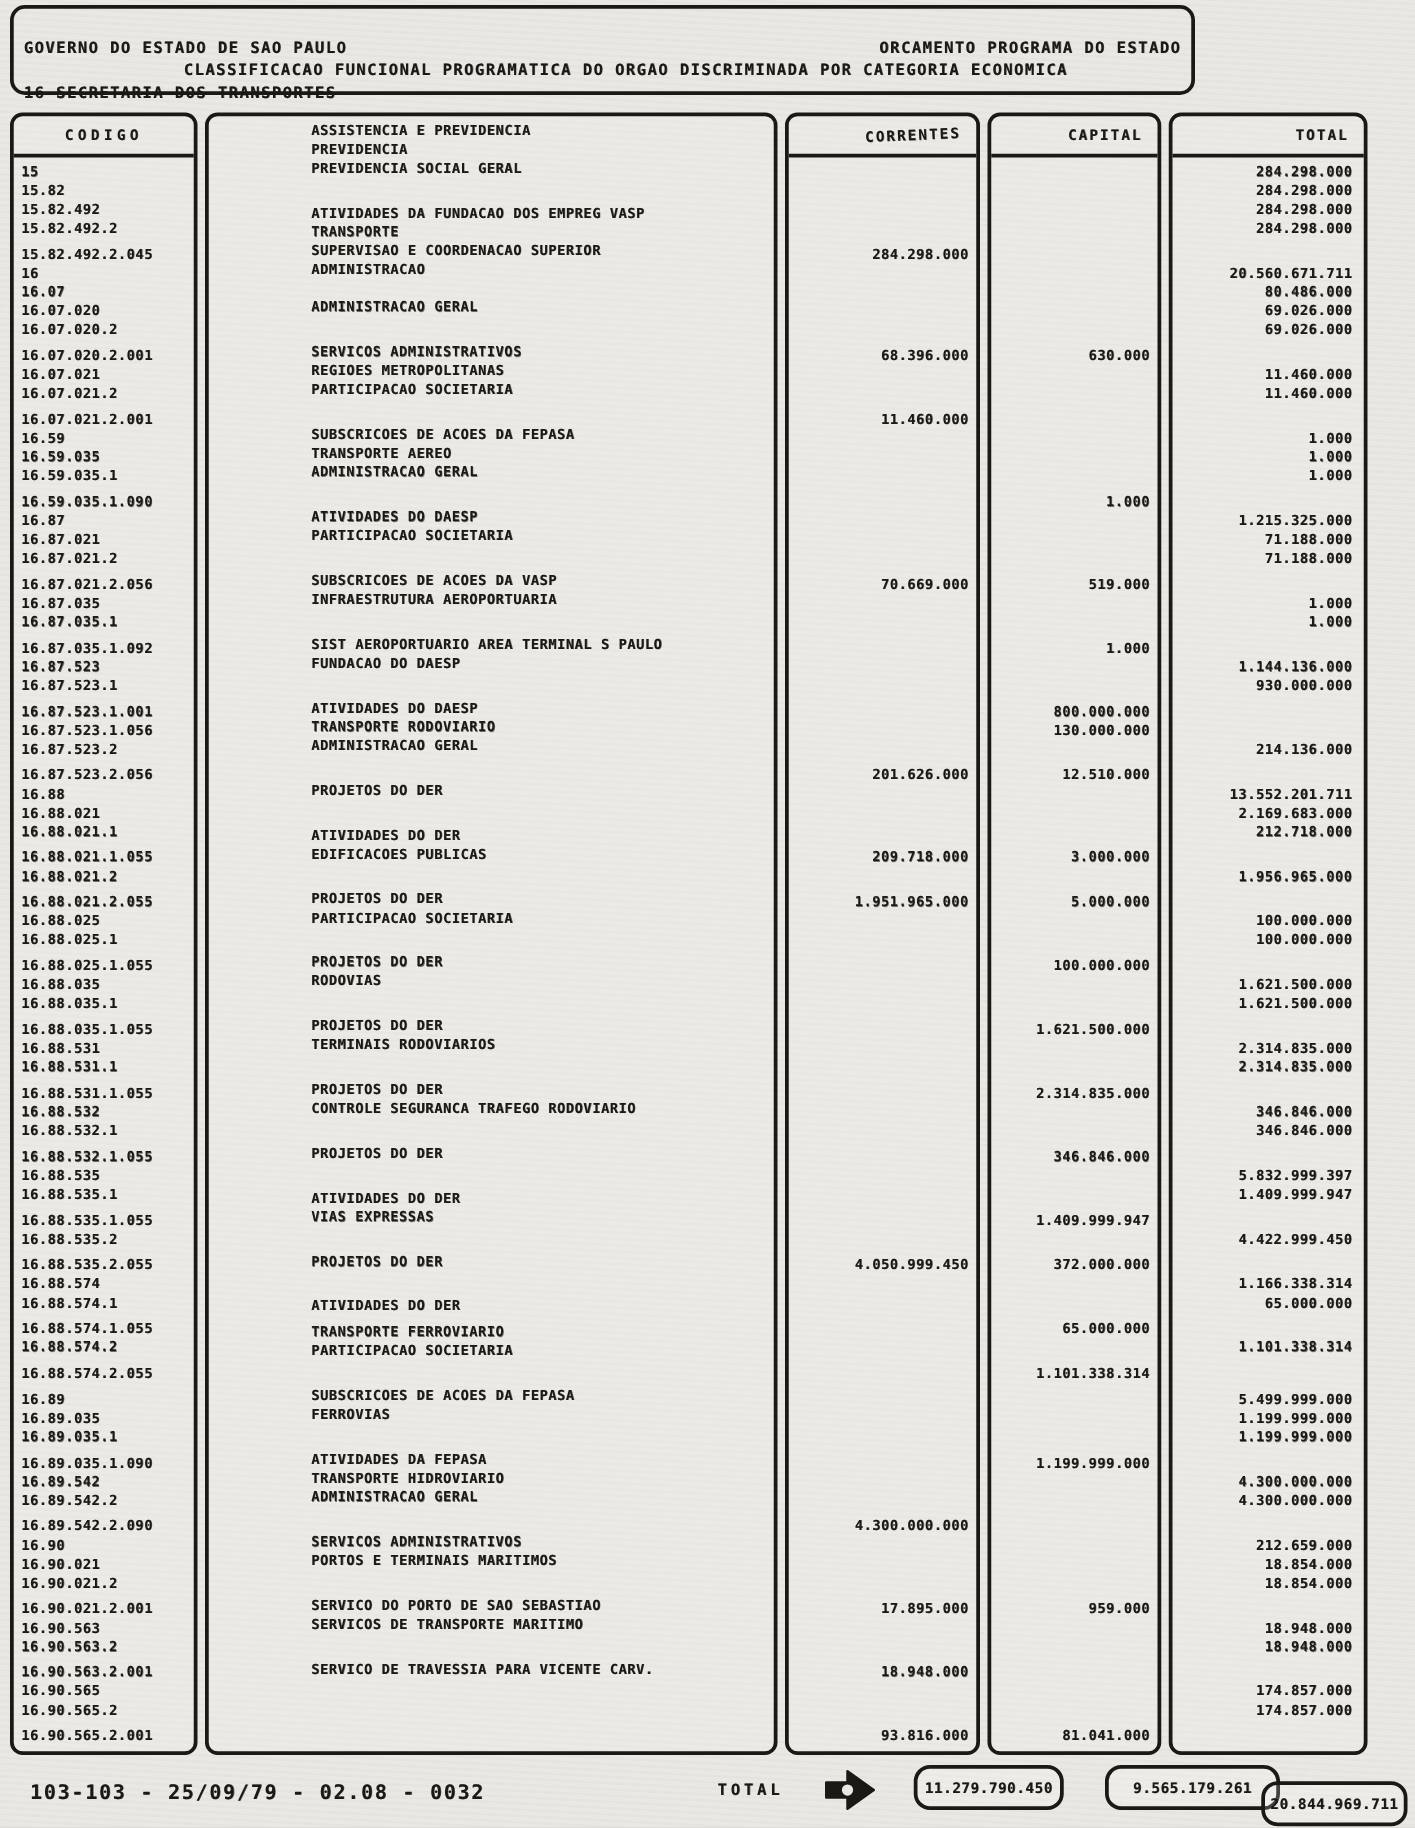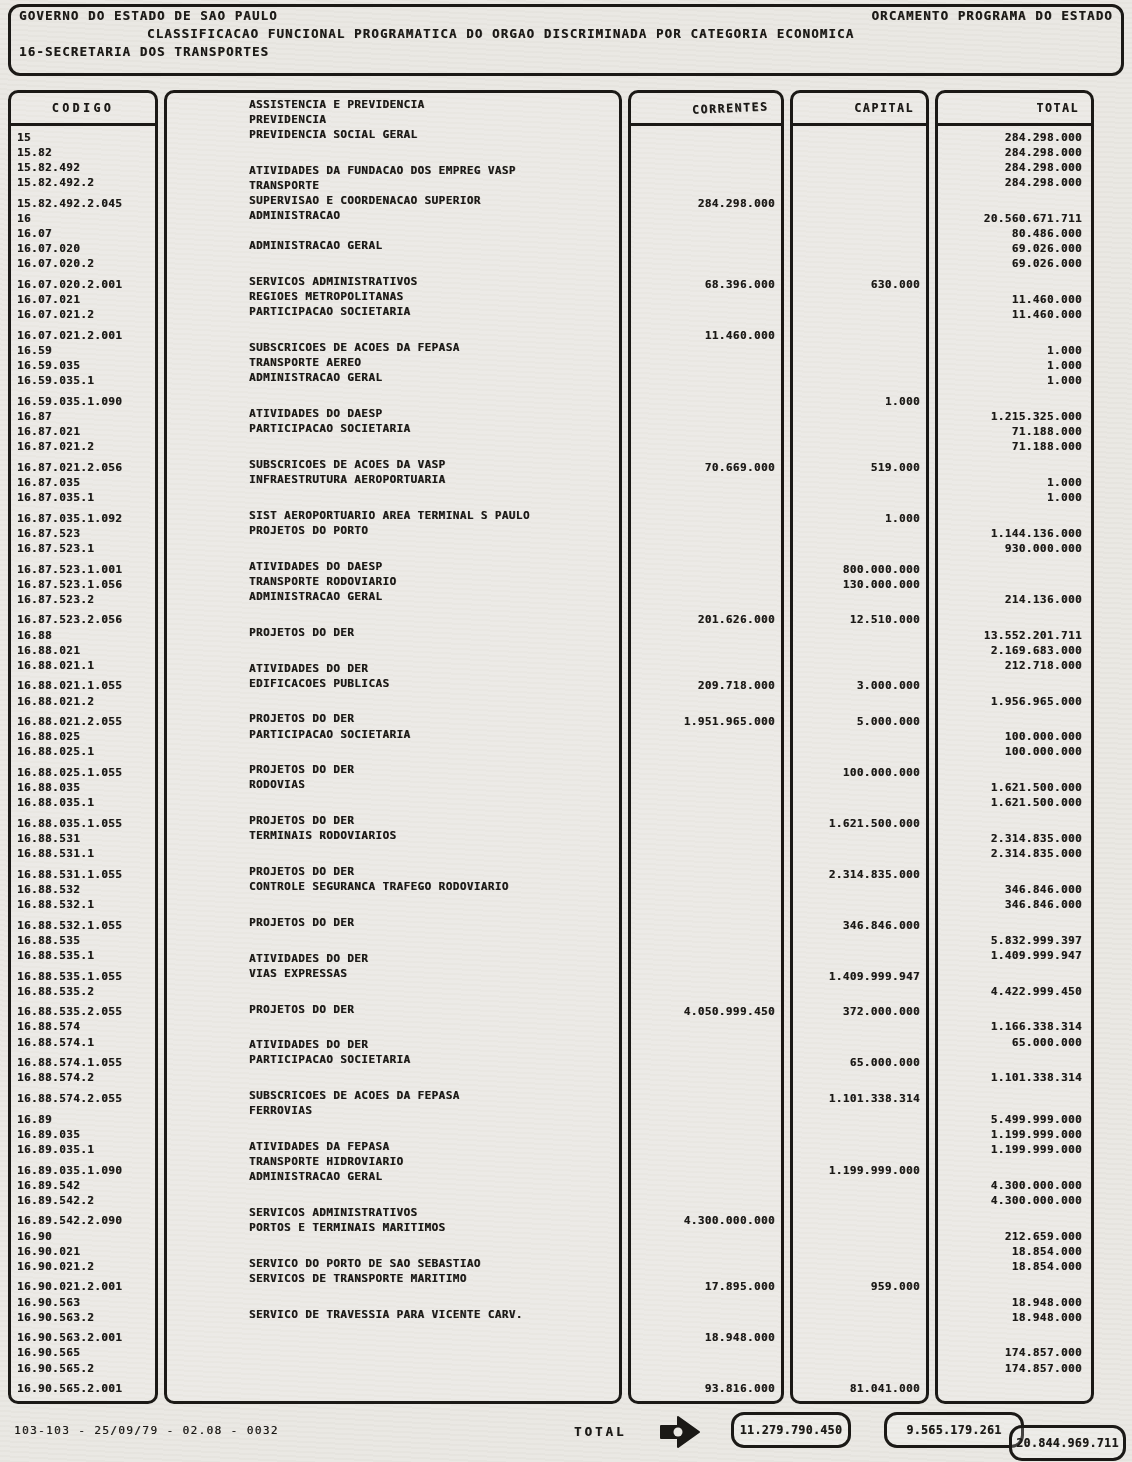--- a/index.html
+++ b/index.html
@@ -14,23 +14,23 @@
       repeating-linear-gradient(3deg, rgba(120,115,105,0.035) 0 2px, rgba(255,255,255,0.02) 2px 5px),
       var(--paper);
     font-family:"DejaVu Sans Mono", "Liberation Mono", monospace;
     color:var(--ink);
     overflow:hidden;
   }
   .inky{ text-shadow:0.45px 0.35px 0 rgba(27,25,22,0.6); }
 
   
   .hdrbox{
-    position:absolute;left:8px;top:4px;width:1116px;height:72px;
+    position:absolute;left:8px;top:4px;width:948px;height:72px;
     border:3px solid var(--ink);border-radius:12px;
-    padding:0 8px 0 8px;
+    padding:22px 8px 0 8px;
     font-size:12.5px;font-weight:bold;letter-spacing:1.1px;line-height:18px;
     white-space:nowrap;
   }
   .hdr-line1{display:flex;justify-content:space-between;}
   .hdr-line2{padding-left:128px;}
 
   
   .tablewrap{
     position:absolute;left:8px;top:90px;width:1118px;height:1314px;
     display:flex;gap:6px;
@@ -61,22 +61,22 @@
   }
   .r.gap{margin-top:5.6px;}
   .cell-code{padding-left:6px;}
   .cell-spec{padding-left:82px;}
   .cell-num{text-align:right;padding-right:6px;}
   .col-total .cell-num{padding-right:9px;}
 
   
   .footer{position:absolute;left:8px;top:1410px;width:1118px;height:44px;}
   .ref{
-    position:absolute;left:6px;top:14px;
-    font-size:11px;font-weight:normal;letter-spacing:1.4px;white-space:nowrap;
+    position:absolute;left:16px;top:14px;
+    font-size:16px;font-weight:bold;letter-spacing:1.4px;white-space:nowrap;
   }
   .total-label{
     position:absolute;left:566px;top:14px;
     font-size:12.5px;font-weight:bold;letter-spacing:3px;
   }
   .arrow{position:absolute;left:650px;top:4px;width:44px;height:36px;}
   .tbox{
     position:absolute;top:2px;height:36px;
     border:3px solid var(--ink);border-radius:13px;
     display:flex;align-items:center;justify-content:center;
@@ -205,21 +205,21 @@
           <div class="r cell-spec">TRANSPORTE AEREO</div>
           <div class="r cell-spec">ADMINISTRACAO GERAL</div>
           <div class="r cell-spec"></div>
           <div class="r cell-spec gap">ATIVIDADES DO DAESP</div>
           <div class="r cell-spec">PARTICIPACAO SOCIETARIA</div>
           <div class="r cell-spec"></div>
           <div class="r cell-spec gap">SUBSCRICOES DE ACOES DA VASP</div>
           <div class="r cell-spec">INFRAESTRUTURA AEROPORTUARIA</div>
           <div class="r cell-spec"></div>
           <div class="r cell-spec gap">SIST AEROPORTUARIO AREA TERMINAL S PAULO</div>
-          <div class="r cell-spec">PROJETOS DO PORTO</div>
+          <div class="r cell-spec">FUNDACAO DO DAESP</div>
           <div class="r cell-spec"></div>
           <div class="r cell-spec gap">ATIVIDADES DO DAESP</div>
           <div class="r cell-spec">TRANSPORTE RODOVIARIO</div>
           <div class="r cell-spec">ADMINISTRACAO GERAL</div>
           <div class="r cell-spec"></div>
           <div class="r cell-spec gap">PROJETOS DO DER</div>
           <div class="r cell-spec"></div>
           <div class="r cell-spec gap">ATIVIDADES DO DER</div>
           <div class="r cell-spec">EDIFICACOES PUBLICAS</div>
           <div class="r cell-spec"></div>
@@ -236,20 +236,21 @@
           <div class="r cell-spec">CONTROLE SEGURANCA TRAFEGO RODOVIARIO</div>
           <div class="r cell-spec"></div>
           <div class="r cell-spec gap">PROJETOS DO DER</div>
           <div class="r cell-spec"></div>
           <div class="r cell-spec gap">ATIVIDADES DO DER</div>
           <div class="r cell-spec">VIAS EXPRESSAS</div>
           <div class="r cell-spec"></div>
           <div class="r cell-spec gap">PROJETOS DO DER</div>
           <div class="r cell-spec"></div>
           <div class="r cell-spec gap">ATIVIDADES DO DER</div>
+          <div class="r cell-spec gap">TRANSPORTE FERROVIARIO</div>
           <div class="r cell-spec">PARTICIPACAO SOCIETARIA</div>
           <div class="r cell-spec"></div>
           <div class="r cell-spec gap">SUBSCRICOES DE ACOES DA FEPASA</div>
           <div class="r cell-spec">FERROVIAS</div>
           <div class="r cell-spec"></div>
           <div class="r cell-spec gap">ATIVIDADES DA FEPASA</div>
           <div class="r cell-spec">TRANSPORTE HIDROVIARIO</div>
           <div class="r cell-spec">ADMINISTRACAO GERAL</div>
           <div class="r cell-spec"></div>
           <div class="r cell-spec gap">SERVICOS ADMINISTRATIVOS</div>

